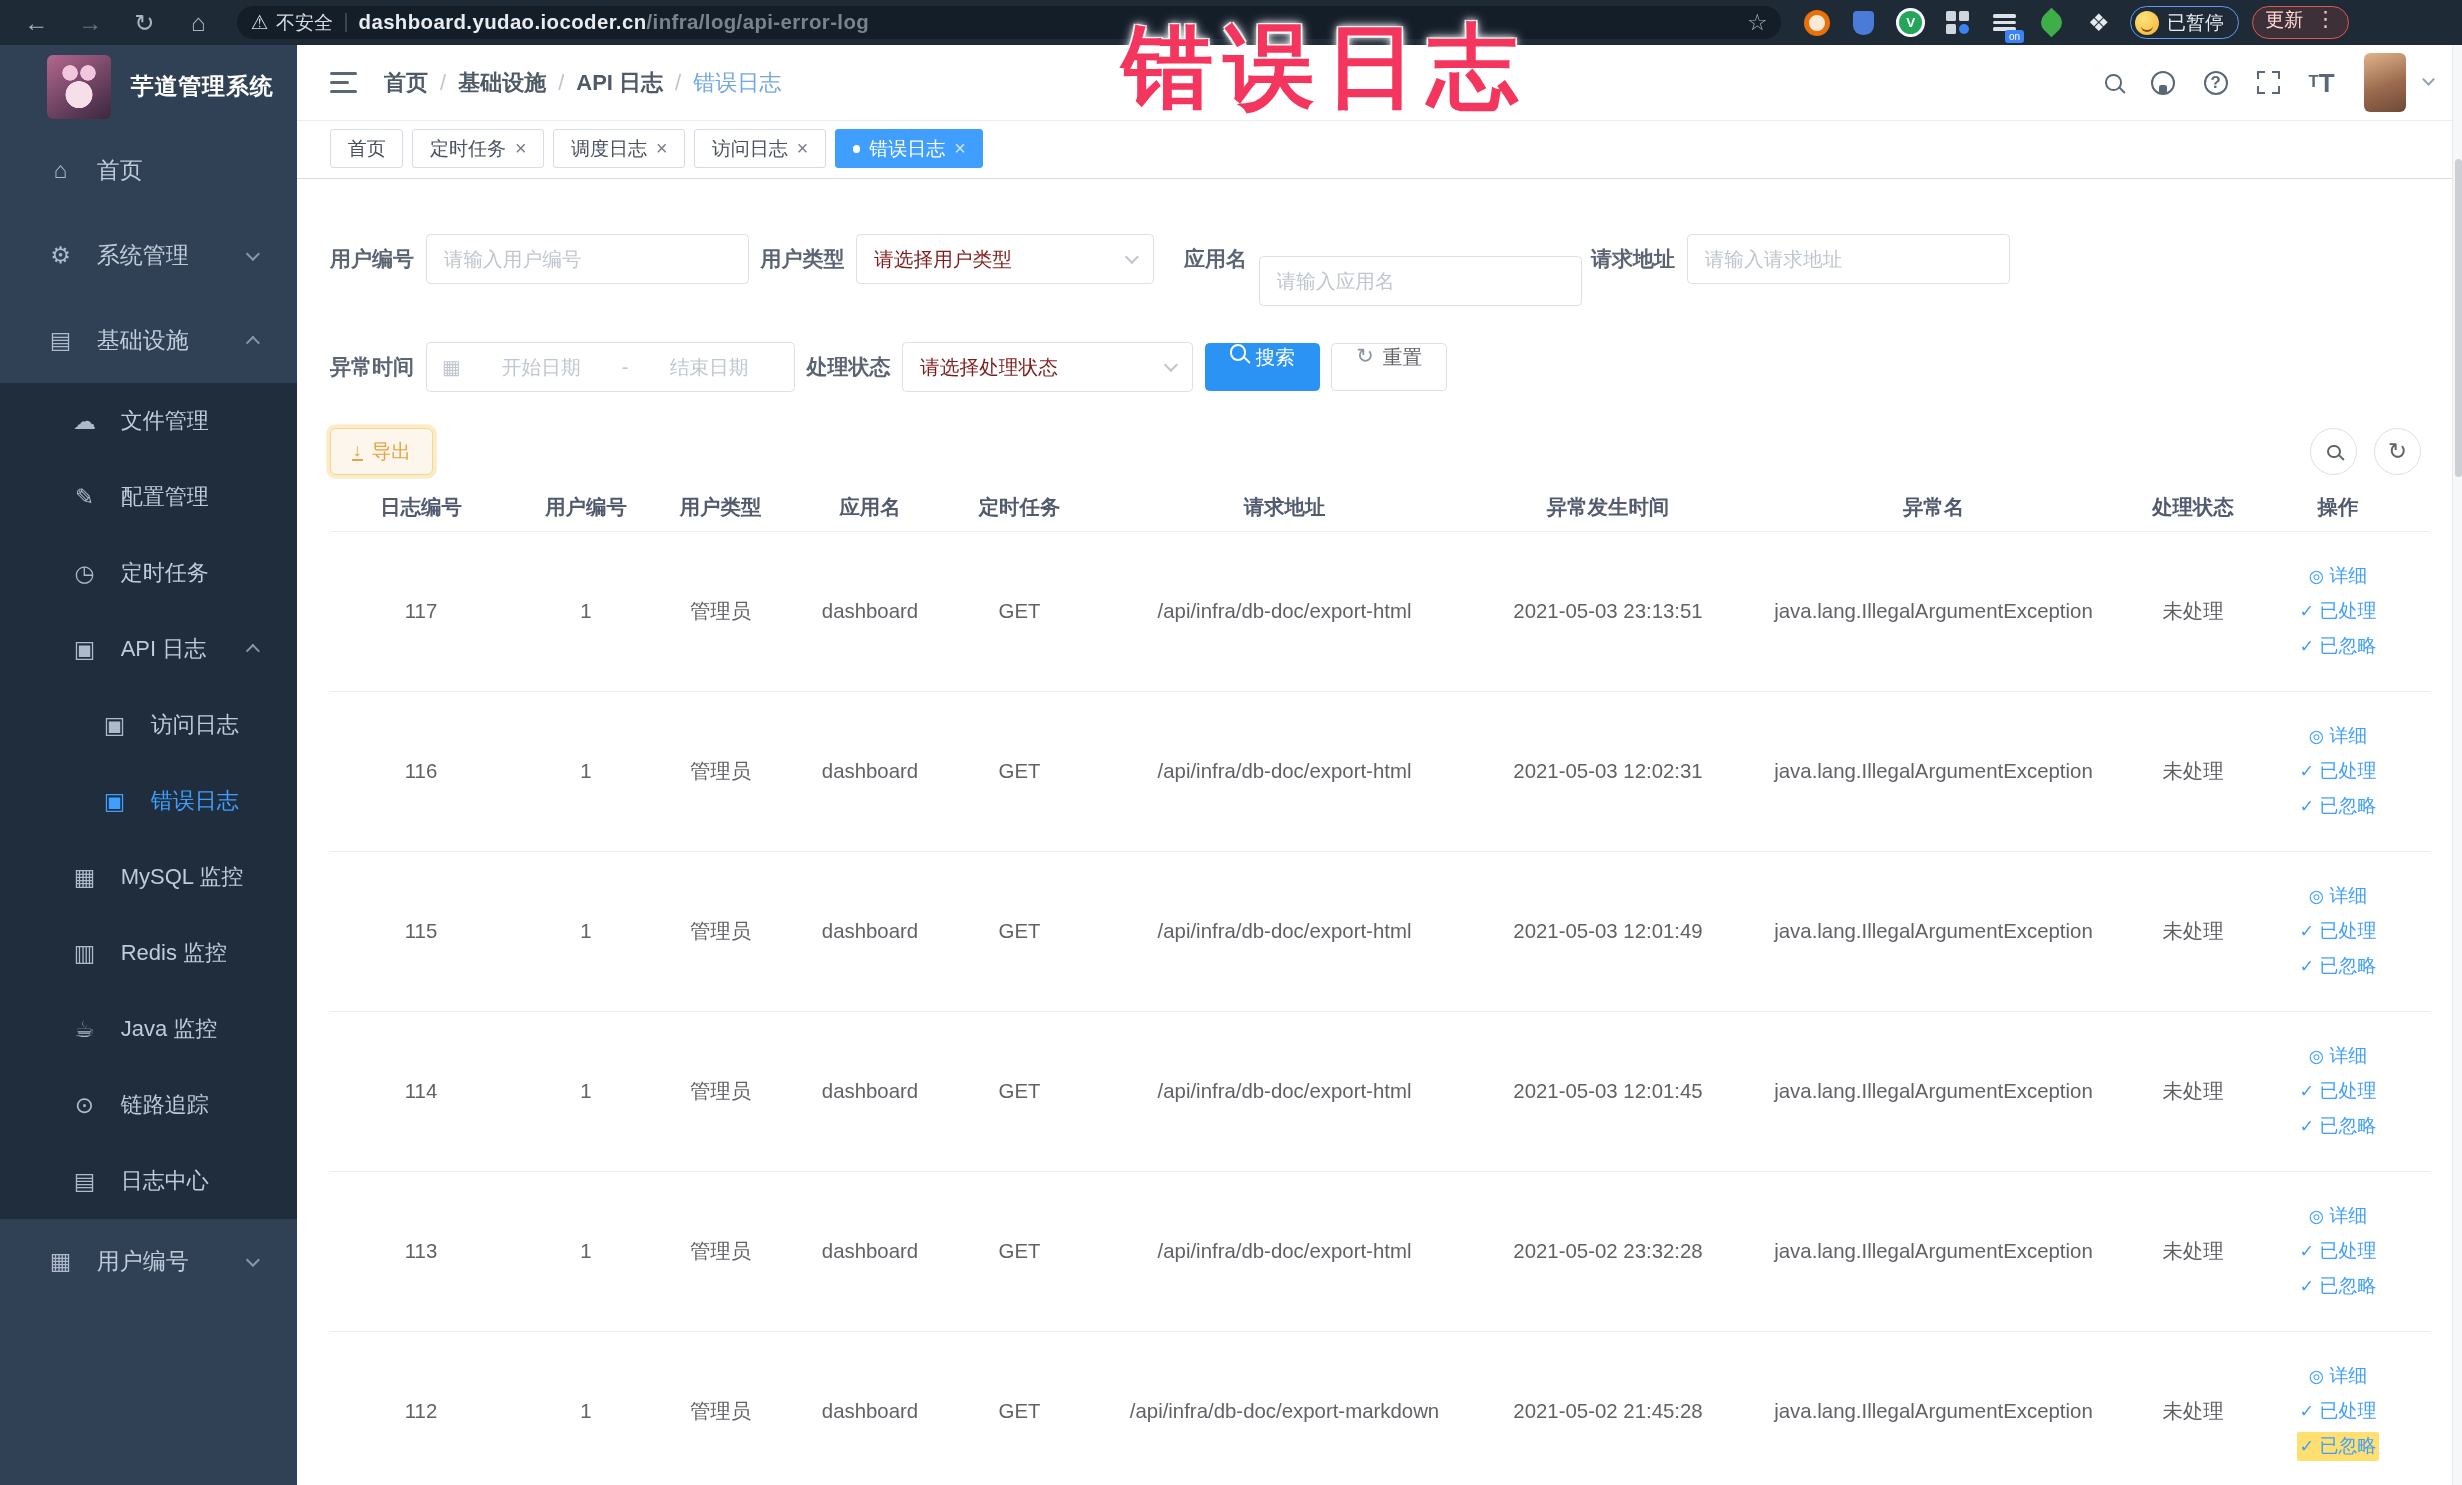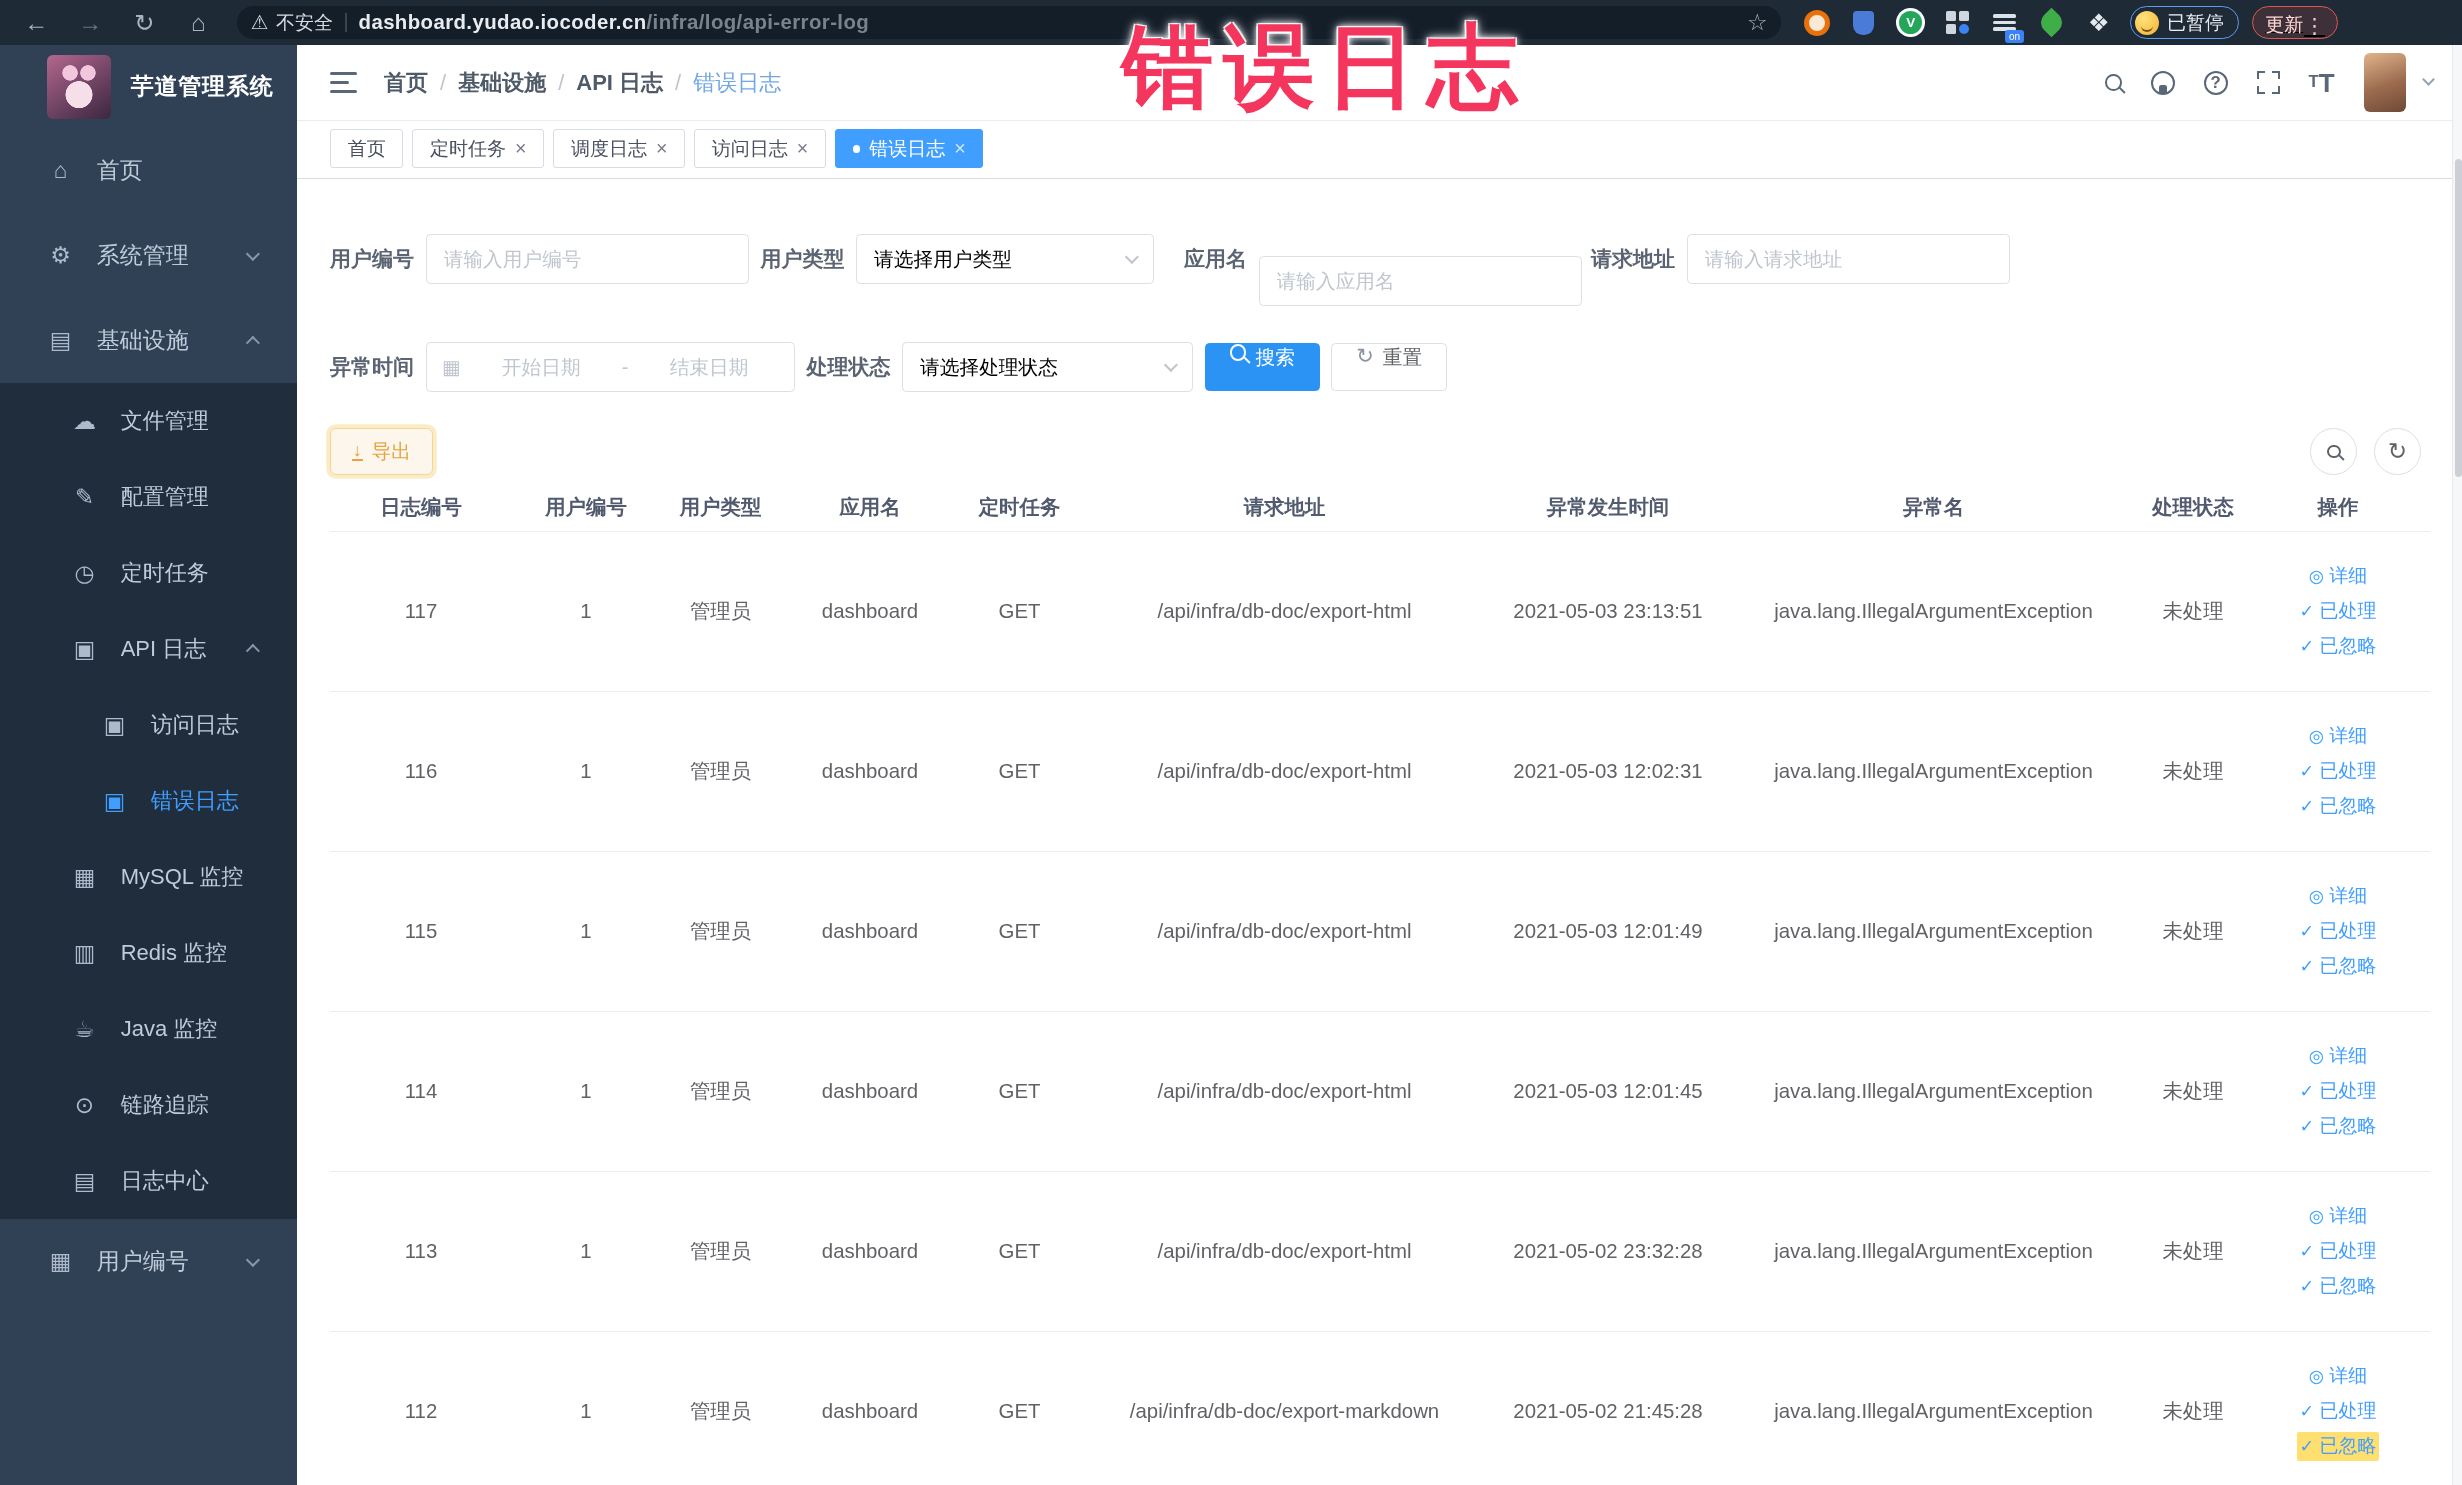--- a/index.html
+++ b/index.html
@@ -37,21 +37,21 @@
   .ext-leaf { width:21px; height:21px; background:#3fae49; border-radius:0 50% 0 50%; transform:rotate(45deg); }
   .ext-puzzle { color:#e4e9ee; font-size:24px; }
   .profile-chip { margin-left:15px; height:33px; border:1.5px solid #5b9bf0; border-radius:16.7px;
     display:flex; align-items:center; gap:7.6px; padding:0 13.6px 0 4.5px; }
   .emoji { width:24px; height:24px; border-radius:50%;
     background:radial-gradient(circle at 35% 30%, #ffe27a, #f2b337); position:relative; }
   .emoji::after { content:""; position:absolute; left:6px; top:13px; width:12px; height:6px;
     border-bottom:2.3px solid #7a4b12; border-radius:0 0 7.6px 7.6px; }
   .profile-chip span { font-size:19px; color:#e8ecf1; }
   .update-chip { margin-left:13.6px; height:33px; border:1.5px solid #e2574c; border-radius:16.7px;
-    background:rgba(220,80,70,.16); display:flex; align-items:flex-end; gap:1px; padding:0 12px;text-decoration:underline; }
+    background:rgba(220,80,70,.16); display:flex; align-items:flex-start; gap:12px; padding:0 12px; }
   .update-chip span { font-size:19px; color:#ffd7d3; }
   .update-chip .kebab { color:#f3c7c2; font-size:21px; }
 
   
   .app { position:absolute; left:0; top:45px; width:2462px; height:1440px; display:flex; }
 
   
   .sidebar { width:297px; height:100%; background:#304156; flex:none; overflow:hidden; }
   .logo-row { height:83px; display:flex; align-items:center; padding-left:47px; gap:19.7px; }
   .logo-img { width:64px; height:64px; border-radius:6px; flex:none;
@@ -120,21 +120,21 @@
   .content { padding:0 33px; }
   .filter-row { display:flex; align-items:center; }
   .filter-row.r1 { margin-top:33px; }
   .filter-row.r2 { margin-top:36px; }
   .f-label { font-size:21px; font-weight:700; color:#5b6472; margin-right:12px; white-space:nowrap; }
   .f-input, .f-select, .daterange { height:50px; border:0.8px solid #dcdfe6; border-radius:4.5px; background:#fff; }
   .f-input { width:323px; font-size:19.7px; color:#606266; padding:0 16.7px; outline:none; }
   .f-input::placeholder { color:#c0c6cf; }
   .f-select { width:298px; display:flex; align-items:center; justify-content:space-between;
     padding:0 16.7px; cursor:pointer; }
-  .sel-ph { font-size:19.7px; color:#000000; }
+  .sel-ph { font-size:19.7px; color:#7f1d1d; }
   .f-select .chev, .daterange .chev { border-color:#c0c4cc; }
   .daterange { width:369px; display:flex; align-items:center; padding:0 15px; gap:10.6px; }
   .cal-ic { color:#c0c6cf; font-size:19.7px; }
   .dr-ph { font-size:19.7px; color:#c0c6cf; flex:1; text-align:center;font-family:Liberation Mono, monospace; }
   .dr-sep { font-size:19.7px; color:#c0c6cf; }
   .m15 { margin-right:11.4px; } .m39 { margin-right:29.5px; } .m12 { margin-right:9px;margin-top:44px; }
 
   .btn { height:48px; border-radius:4.5px; font-size:19.7px; display:inline-flex; align-items:flex-start;
     gap:9px; padding:0 24px; cursor:pointer; border:0.8px solid transparent; }
   .btn-primary { background:#2b93f3; border-color:#2b93f3; color:#fff; }

